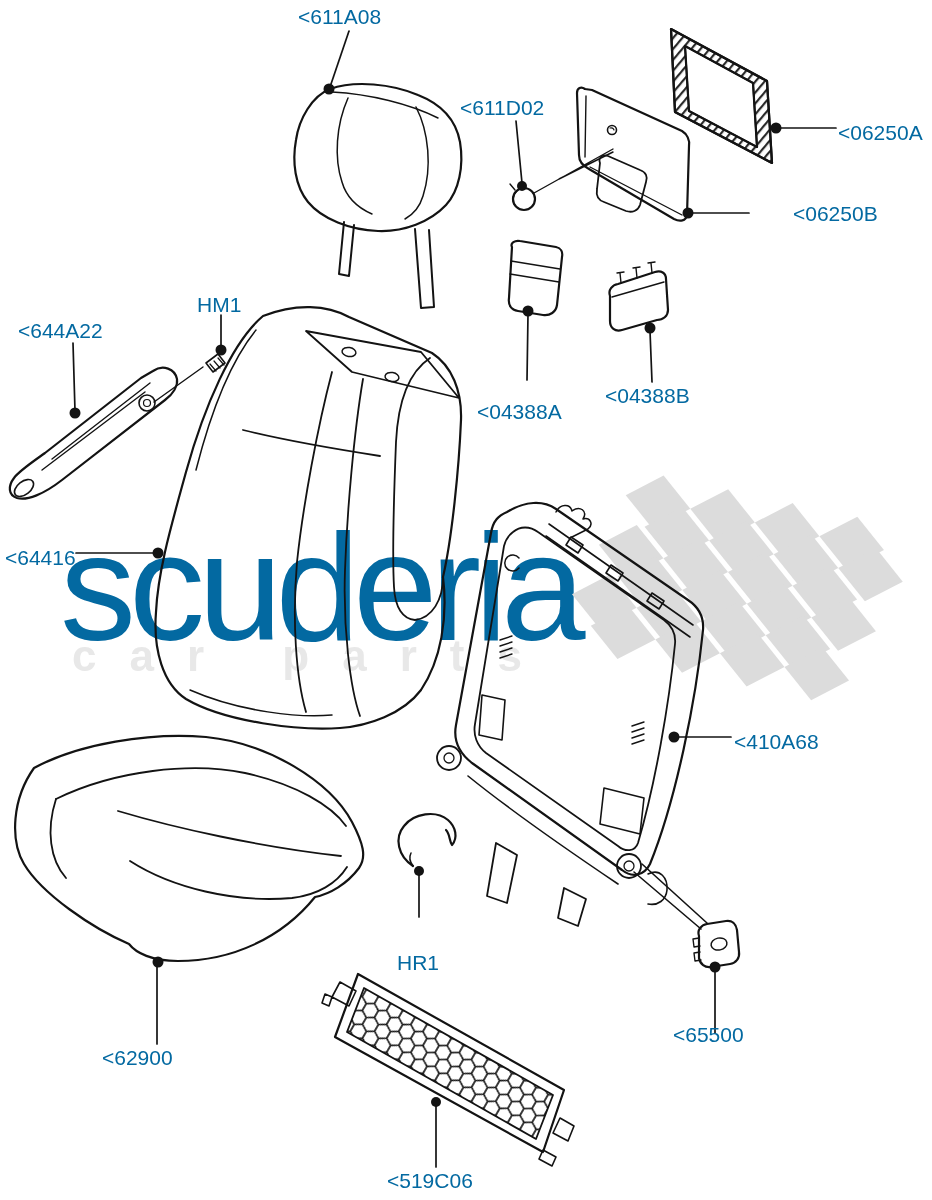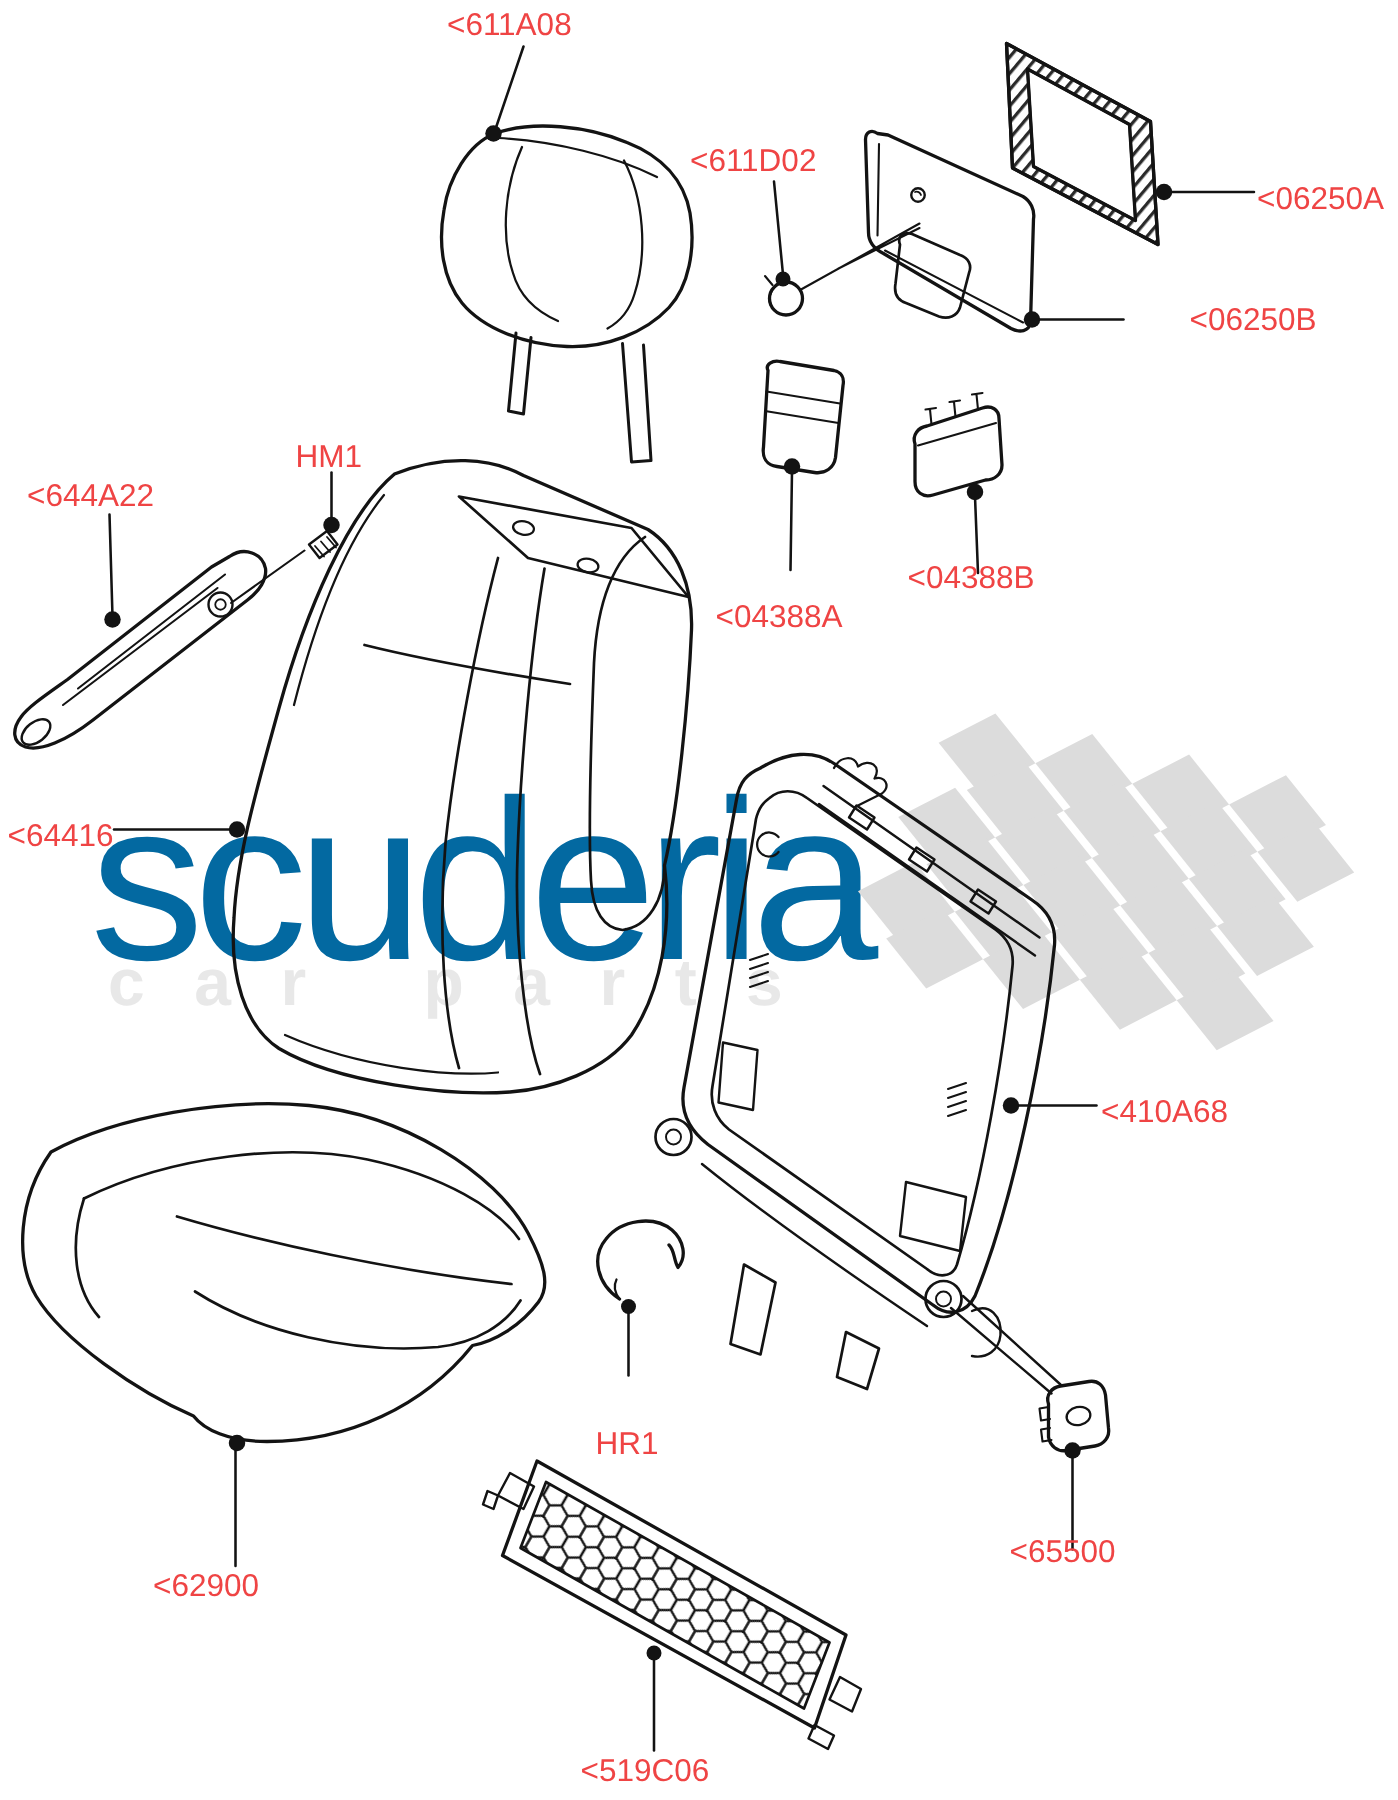--- a/index.html
+++ b/index.html
@@ -5,21 +5,21 @@
   html,body{margin:0;padding:0;background:#fff;}
   .canvas{position:relative;width:932px;height:1200px;background:#ffffff;overflow:hidden;
           font-family:"Liberation Sans",sans-serif;}
   .wm-title{position:absolute;left:60px;top:511px;z-index:0;line-height:1;
             font-size:152px;font-weight:normal;letter-spacing:-7px;color:#0369a1;
             user-select:none;}
   .wm-sub{position:absolute;left:72px;top:634px;z-index:0;line-height:1;
           font-size:44px;font-weight:bold;letter-spacing:33px;color:#e8e8e8;
           user-select:none;}
   svg.art{position:absolute;left:0;top:0;z-index:1;pointer-events:none;}
-  .lbl{position:absolute;z-index:2;font-size:21px;line-height:1;color:#ef4444;
+  .lbl{position:absolute;z-index:2;font-size:21px;line-height:1;color:#0369a1;
        white-space:nowrap;cursor:pointer;}
 </style>
 </head>
 <body>
 
 <div class="canvas">
 
   <div class="wm-title">scuderia</div>
   <div class="wm-sub">car parts</div>
 
@@ -219,21 +219,21 @@
         <circle cx="436" cy="1102" r="5"></circle>
       </g>
     </g>
   </svg>
 
   <div class="lbl" style="left:298px;top:6px">&lt;611A08</div>
   <div class="lbl" style="left:460px;top:97px">&lt;611D02</div>
   <div class="lbl" style="left:838px;top:122px">&lt;06250A</div>
   <div class="lbl" style="left:793px;top:203px">&lt;06250B</div>
   <div class="lbl" style="left:477px;top:401px">&lt;04388A</div>
-  <div class="lbl" style="left:605px;top:375px">&lt;04388B</div>
+  <div class="lbl" style="left:605px;top:385px">&lt;04388B</div>
   <div class="lbl" style="left:18px;top:320px">&lt;644A22</div>
   <div class="lbl" style="left:197px;top:294px">HM1</div>
   <div class="lbl" style="left:5px;top:547px">&lt;64416</div>
   <div class="lbl" style="left:734px;top:731px">&lt;410A68</div>
   <div class="lbl" style="left:397px;top:952px">HR1</div>
   <div class="lbl" style="left:102px;top:1047px">&lt;62900</div>
   <div class="lbl" style="left:673px;top:1024px">&lt;65500</div>
   <div class="lbl" style="left:387px;top:1170px">&lt;519C06</div>
 </div>
 

